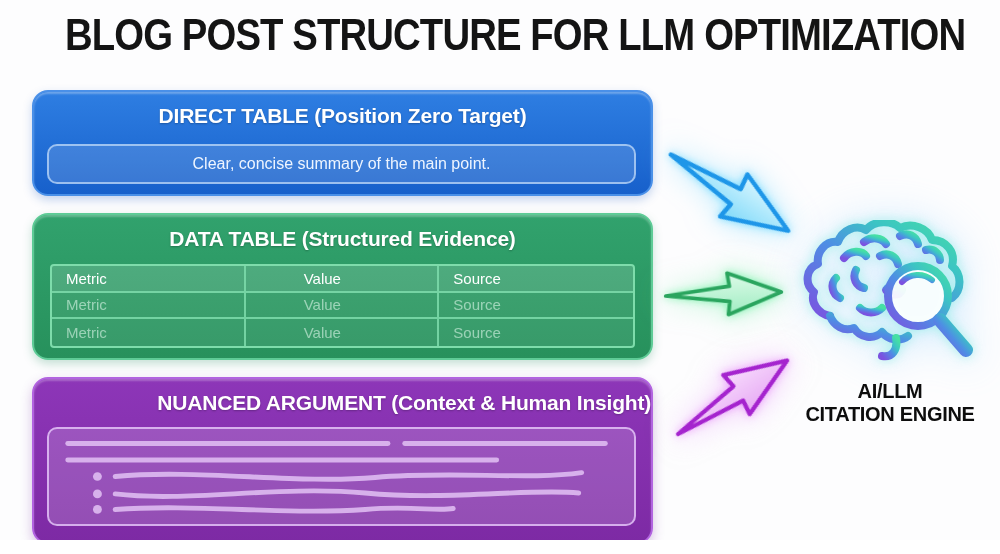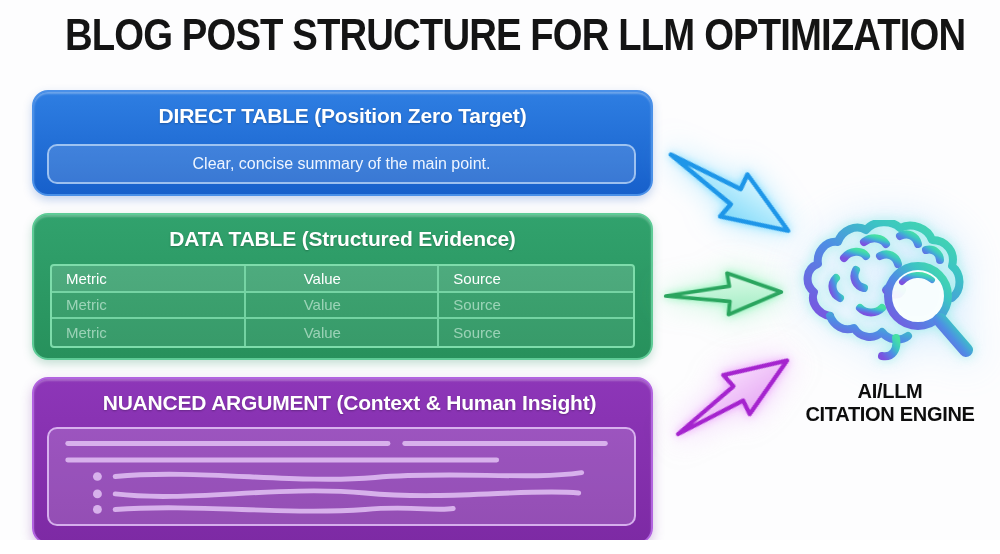--- a/index.html
+++ b/index.html
@@ -58,21 +58,21 @@
   .cell.col3 { border-right:none; }
   .cell.rowlast { border-bottom:none; }
   .cell.head { color:#ffffff; background:rgba(255,255,255,.13); }
   
   .box-purple {
     top:377px; height:167px;
     background:linear-gradient(180deg,#8d36b8,#7d2aa4);
     border:2px solid #b264e0;
     box-shadow:inset 0 2px 2px rgba(255,255,255,.25), 0 5px 12px rgba(120,50,160,.3);
   }
-  .box-purple .box-heading { text-align:center; padding-left:14px; }
+  .box-purple .box-heading { text-align:right; padding-left:14px; }
   .sketch-pane {
     position:absolute; left:13px; right:15px; top:48px; height:99px;
     border-radius:10px; background:rgba(255,255,255,.17);
     border:2px solid rgba(230,200,250,.8);
   }
   .sketch-pane svg { position:absolute; inset:0; width:100%; height:100%; }
   
   .arrow { position:absolute; }
   .arrow svg { display:block; width:100%; height:100%; overflow:visible; }
   .arrow-cyan {

